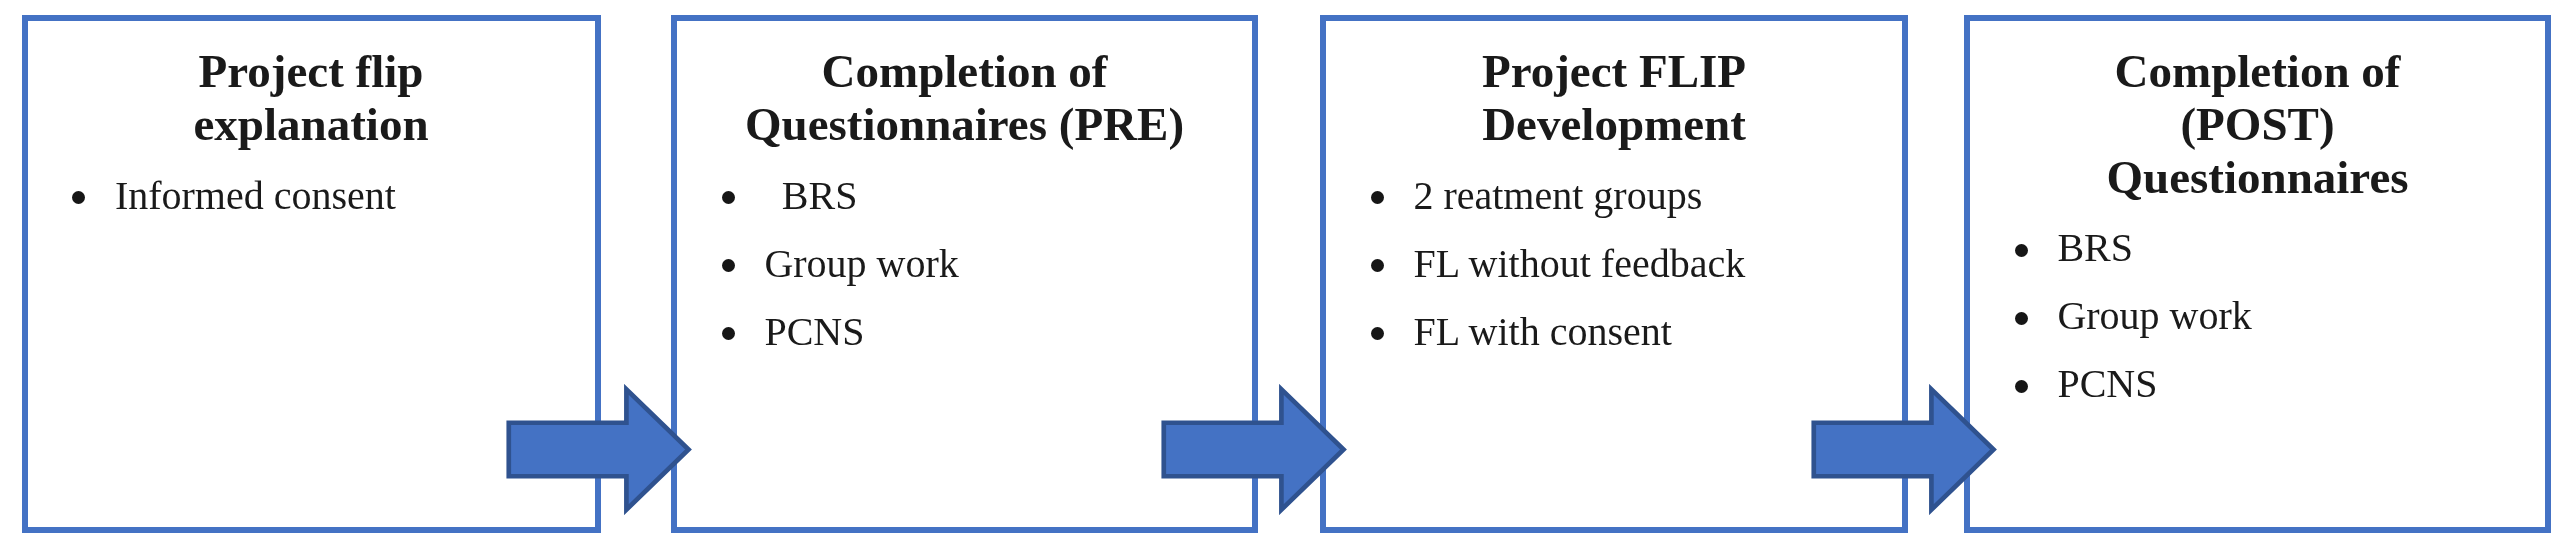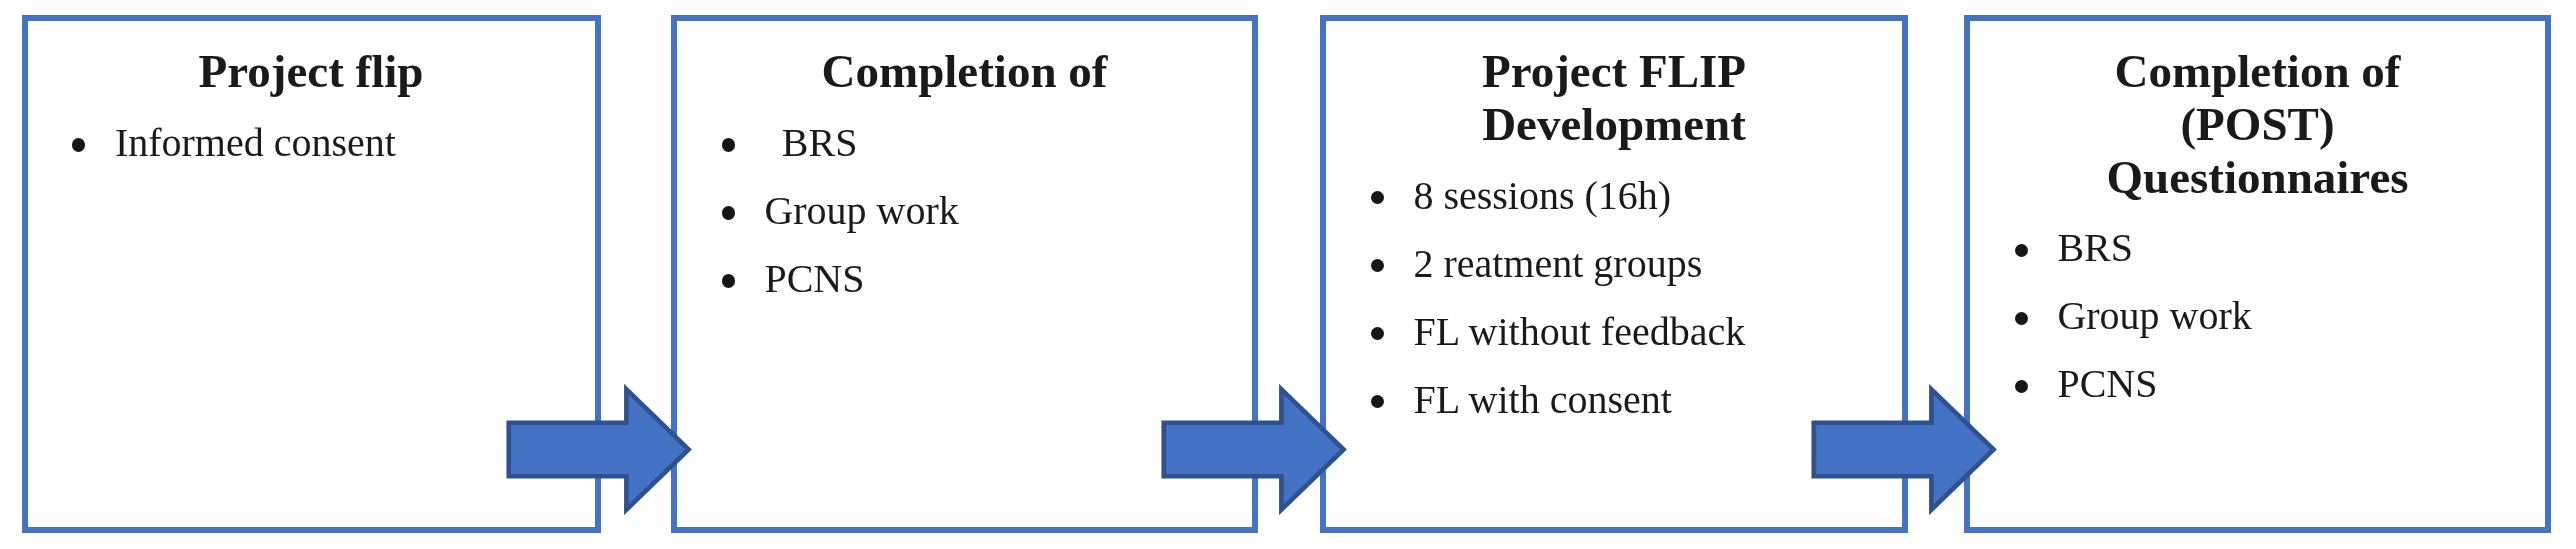--- a/index.html
+++ b/index.html
@@ -75,32 +75,34 @@
   .arrow-1{left:506px;}
   .arrow-2{left:1161px;}
   .arrow-3{left:1811px;}
 </style>
 </head>
 <body>
 
 <div class="box box-1">
   <div class="title">
     <span class="tline">Project flip</span>
+    <span class="tline">explanation</span>
   </div>
   <ul class="items">
     <li>
       <span class="dot"></span>
       <span>Informed consent</span>
     </li>
   </ul>
 </div>
 
 <div class="box box-2">
   <div class="title">
     <span class="tline">Completion of</span>
+    <span class="tline">Questionnaires (PRE)</span>
   </div>
   <ul class="items">
     <li>
       <span class="dot"></span>
       <span class="indent-1">BRS</span>
     </li>
     <li>
       <span class="dot"></span>
       <span>Group work</span>
     </li>
@@ -110,24 +112,20 @@
     </li>
   </ul>
 </div>
 
 <div class="box box-3">
   <div class="title">
     <span class="tline">Project FLIP</span>
     <span class="tline">Development</span>
   </div>
   <ul class="items">
-    <li>
-      <span class="dot"></span>
-      <span>8 sessions (16h)</span>
-    </li>
     <li>
       <span class="dot"></span>
       <span>2 reatment groups</span>
     </li>
     <li>
       <span class="dot"></span>
       <span>FL without feedback</span>
     </li>
     <li>
       <span class="dot"></span>

